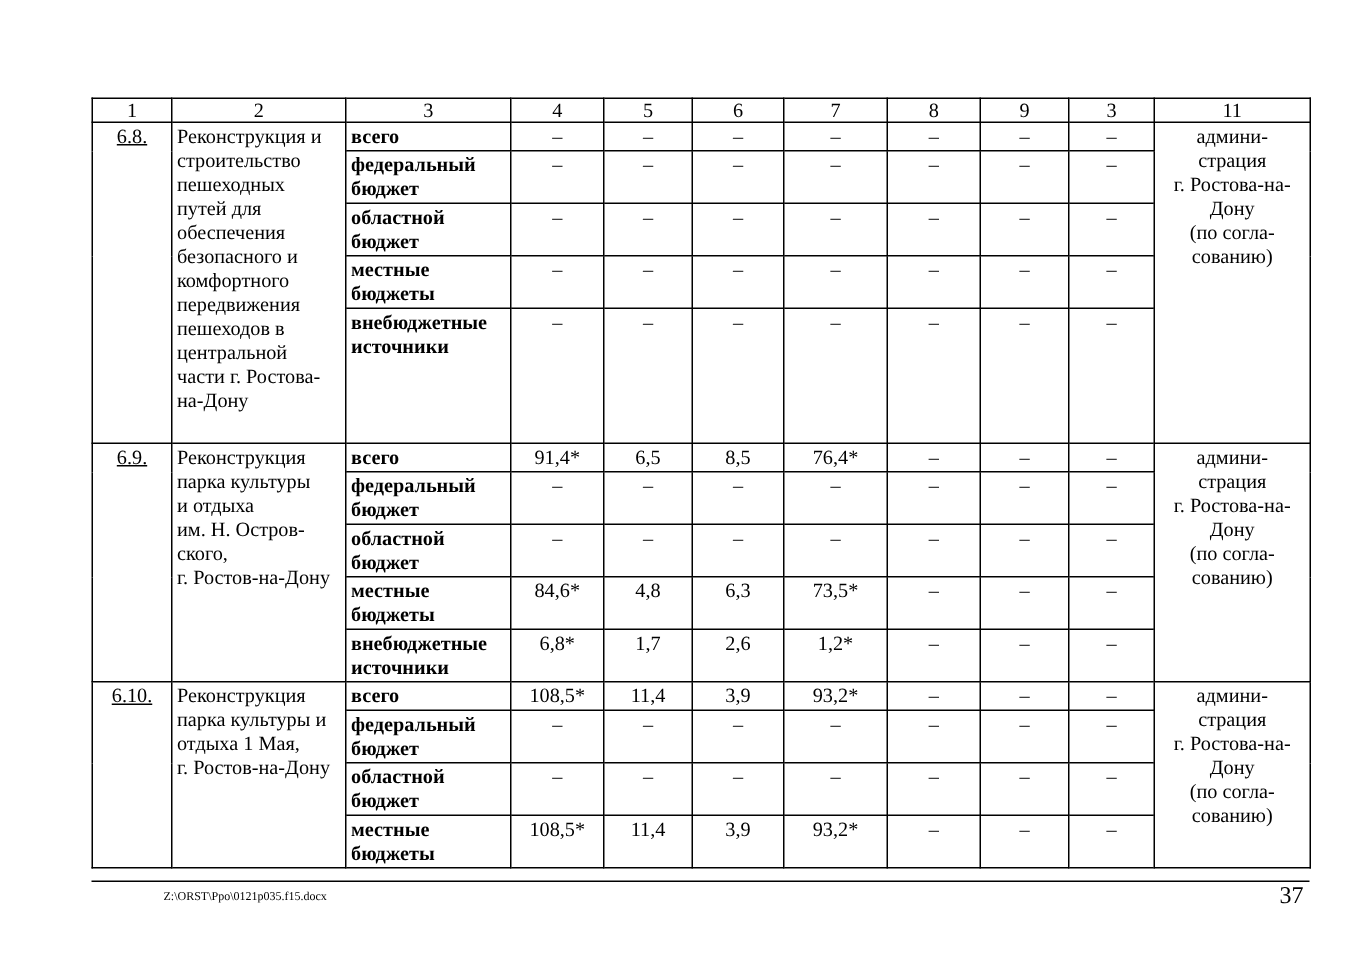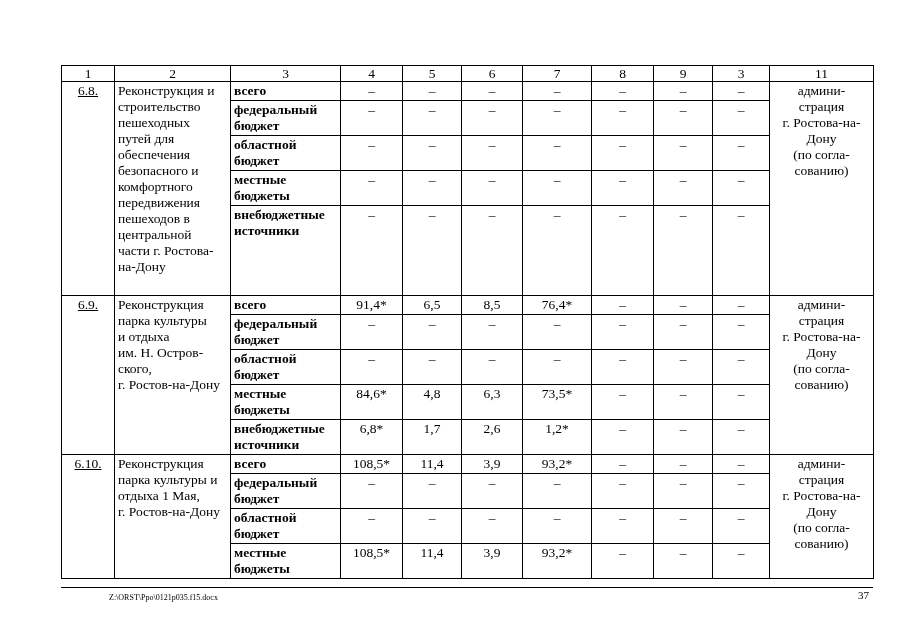--- a/index.html
+++ b/index.html
@@ -28,21 +28,21 @@
   td.v    { text-align: center; }
   td.exec { white-space: pre-line; text-align: center; }
   tr.h1 { height: 19px; }
   tr.h2 { height: 33px; }
   tr.hstretch { height: 90px; }
   .footer-line {
     position: absolute; left: 61px; top: 587px; width: 812px;
     border-top: 1px solid #000;
   }
   .footer-path { position: absolute; left: 62px; top: 593px; font-size: 8px; margin-left: 47px; }
-  .footer-page { position: absolute; right: 36px; top: 589px; font-size: 11px; }
+  .footer-page { position: absolute; right: 36px; top: 589px; font-size: 16px; }
 </style>
 </head>
 <body>
 
 <table class="doc-table">
   <colgroup>
     <col style="width:53px">
       <col style="width:116px">
       <col style="width:110px">
     <col style="width:62px">

